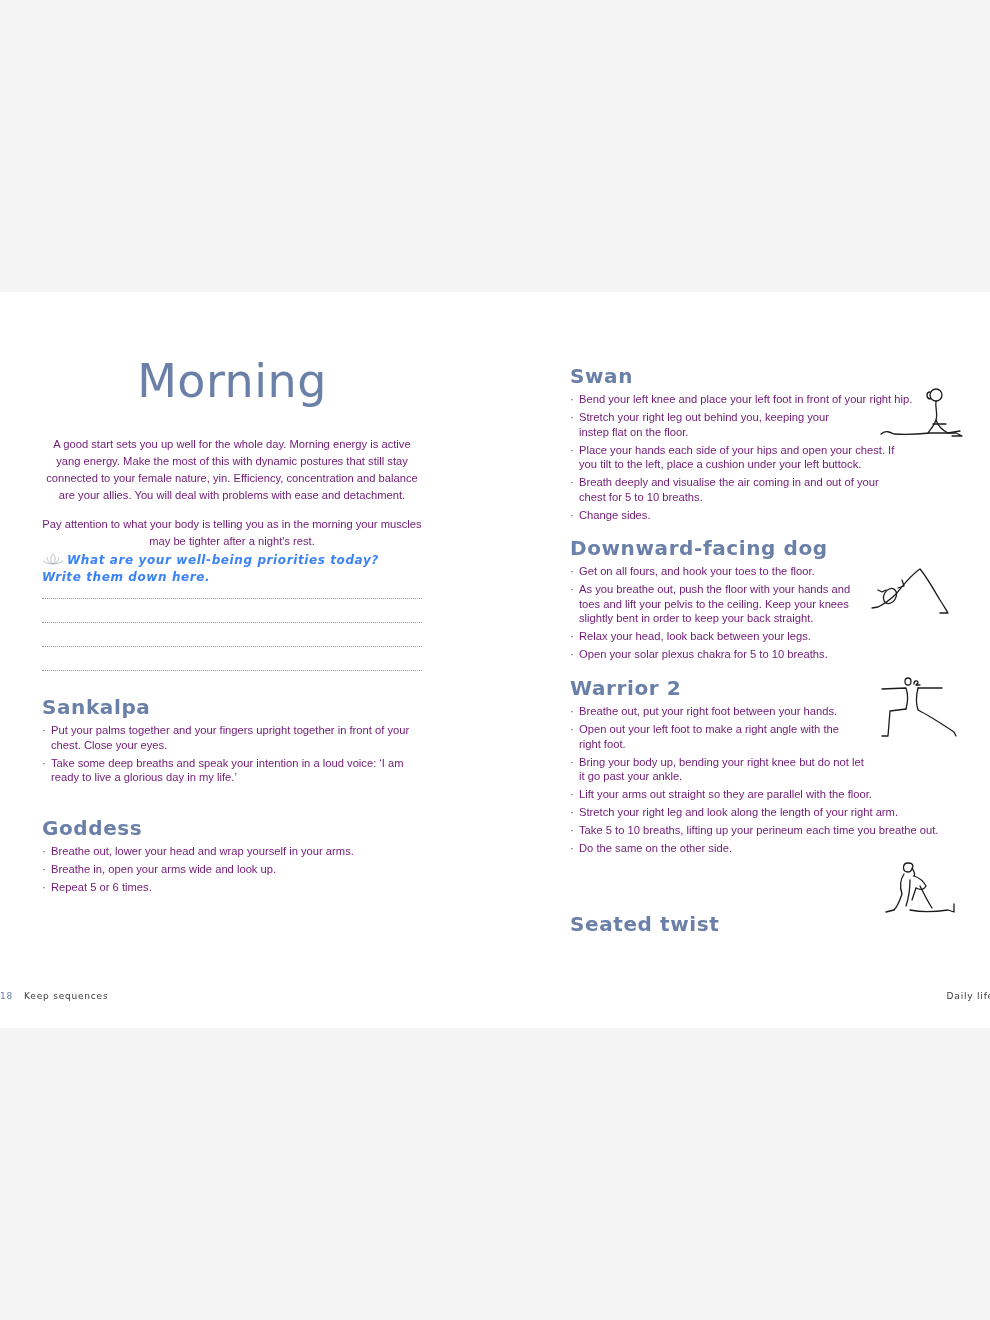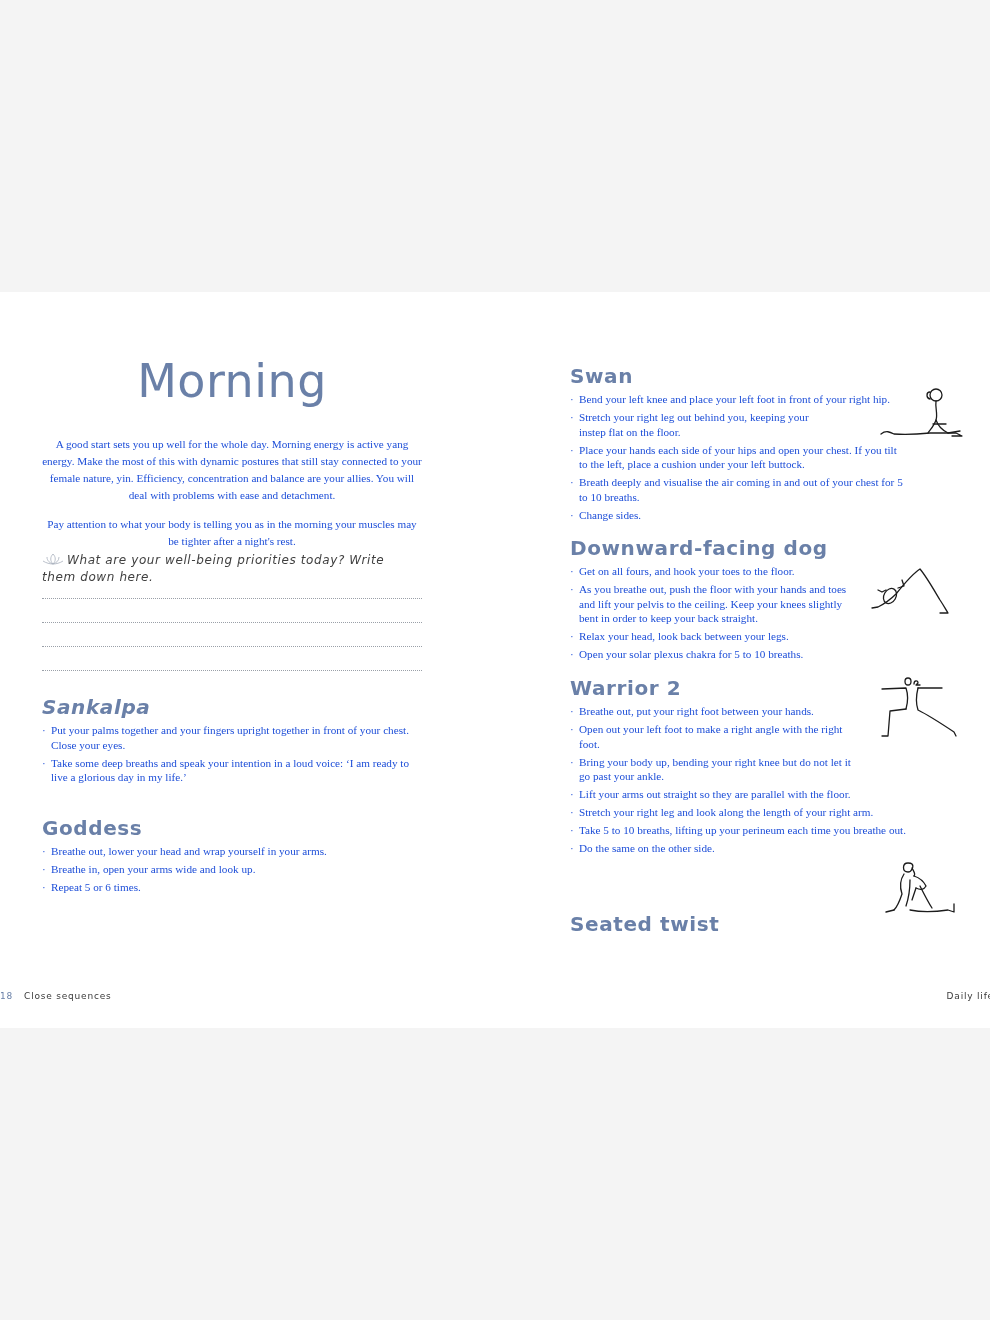--- a/index.html
+++ b/index.html
@@ -1,36 +1,36 @@
 <!DOCTYPE html>
 <html><head>
 <meta charset="utf-8">
 <style>
   html, body { margin:0; padding:0; }
   body { width:990px; height:1320px; background:#f4f4f4; position:relative; overflow:hidden; }
   .spread { position:absolute; left:0; top:292px; width:990px; height:736px; background:#ffffff;padding-left:28px; }
-  .serif { font-family:Liberation Serif, serif; color:#1d4ed8; }
+  .serif { font-family:Liberation Sans, sans-serif; color:#701a75; }
   .sans { font-family:"DejaVu Sans","Liberation Sans",sans-serif; }
   .accent { color:#6a80a8; }
 
   .page-left { position:absolute; left:42px; top:0; width:380px; }
   .page-right { position:absolute; left:570px; top:0; width:370px; }
 
   .main-title { position:absolute; left:0; width:380px; top:66px; text-align:center; font-size:46px; font-weight:normal; letter-spacing:0.5px; margin:0; line-height:1; }
   .intro { position:absolute; left:0; width:380px; top:132px; text-align:center; font-size:11.2px; line-height:17px; margin:0; }
   .intro p { margin:12px 0 6px 0; }
 
-  .prompt { position:absolute; left:0; top:260px; width:370px; font-size:12px; font-style:italic; font-weight:normal; line-height:17px; letter-spacing:0.6px; color:#404040; }
+  .prompt { position:absolute; left:0; top:260px; width:370px; font-size:12px; font-style:italic; font-weight:bold; line-height:17px; letter-spacing:0.6px; color:#3b82f6; }
   .lotus { display:inline-block; width:22px; height:12px; vertical-align:-1px; margin-right:3px; }
   .write-lines { position:absolute; left:0; top:306px; width:380px; }
   .write-line { height:0; border-top:1px dotted #9aa0a8; margin-bottom:23px; }
 
   .section { position:absolute; left:0; width:380px; }
   .section h2 { margin:0 0 4px 0; font-size:20px; font-weight:bold; letter-spacing:0.6px; line-height:24px; }
-  .section h2.italic { font-style:italic; }
+  .section h2.italic { }
   .section ul { list-style:none; margin:0; padding:0; }
   .section li { position:relative; padding-left:9px; font-size:11.2px; line-height:14.5px; margin-bottom:3.5px; }
   .section li::before { content:"·"; position:absolute; left:0; top:0; }
 
   .illus { position:absolute; }
   .illus svg { display:block; }
   .illus path, .illus circle, .illus ellipse { fill:none; stroke:#1c1c1c; stroke-width:1.3; stroke-linecap:round; stroke-linejoin:round; }
 
   .folio { position:absolute; top:699px; font-size:9px; letter-spacing:0.8px; color:#3a3a3a; }
   .folio .num { color:#6a80a8; }
@@ -81,21 +81,21 @@
       <ul class="serif">
         <li>Breathe out, lower your head and wrap yourself in your arms.</li>
         <li>Breathe in, open your arms wide and look up.</li>
         <li>Repeat 5 or 6 times.</li>
       </ul>
     </div>
   </div>
 
   <div class="folio sans" style="left:0;">
     <span class="num">18</span>&nbsp;&nbsp;
-    <span>Close sequences</span>
+    <span>Keep sequences</span>
   </div>
 
   <div class="page-right">
 
     <div class="section" style="top:72px; width:345px;">
       <h2 class="sans accent">Swan</h2>
       <ul class="serif">
         <li>Bend your left knee and place your left foot in front of your right hip.</li>
         <li style="width:250px;">Stretch your right leg out behind you, keeping your instep flat on the floor.</li>
         <li style="width:325px;">Place your hands each side of your hips and open your chest. If you tilt to the left, place a cushion under your left buttock.</li>

